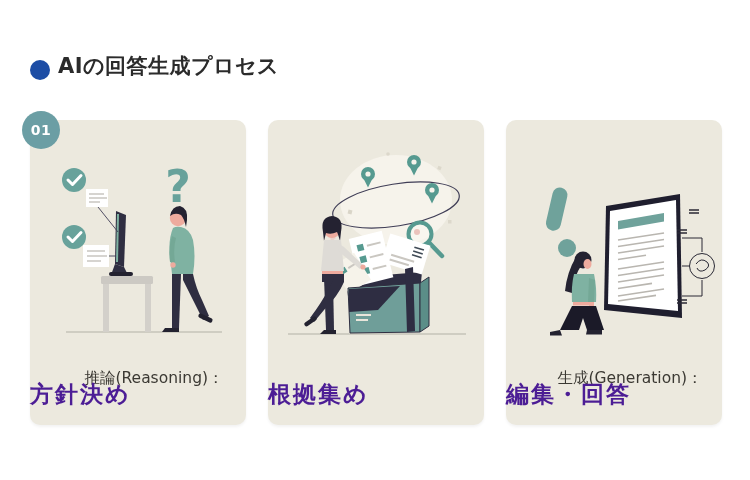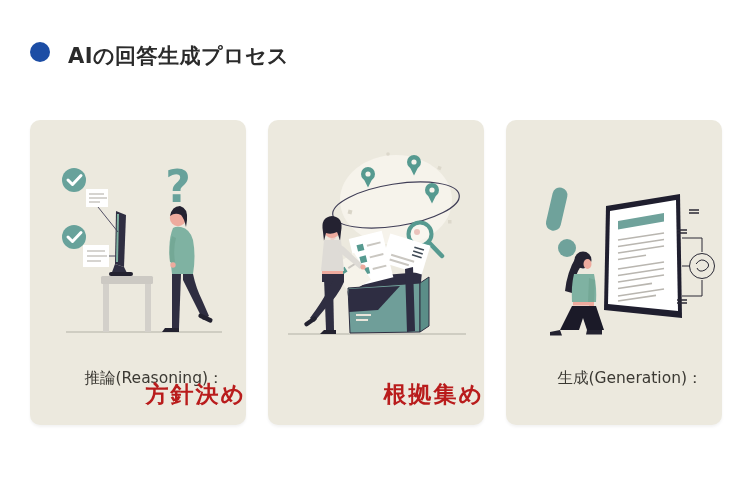--- a/index.html
+++ b/index.html
@@ -1,51 +1,54 @@
 <!DOCTYPE html>
 <html><head>
 <meta charset="utf-8">
 <style>
   html,body{margin:0;padding:0;}
   body{
     width:750px;height:480px;position:relative;overflow:hidden;
     background:#ffffff;
     font-family:"DejaVu Sans","Liberation Sans",sans-serif;
   }
-  .header{position:absolute;top:42px;left:30px;display:flex;align-items:flex-start;gap:18px;}
+  .header{position:absolute;top:52px;left:30px;display:flex;align-items:flex-end;gap:8px;}
   .bullet{width:20px;height:20px;border-radius:50%;background:#1c4da5;flex:0 0 auto;}
   .title{margin:0;font-size:21px;font-weight:bold;color:#2b2b2b;letter-spacing:.5px;}
   .cards{position:absolute;top:120px;left:30px;display:flex;gap:22px;}
   .card{
     position:relative;width:216px;height:305px;background:#ece9de;border-radius:10px;
     box-shadow:0 2px 3px rgba(0,0,0,.05);
   }
   .badge{
     position:absolute;top:-9px;left:-8px;width:38px;height:38px;border-radius:50%;
     background:#6b9ea4;color:#fff;display:flex;align-items:center;justify-content:center;
     font-size:14px;font-weight:bold;letter-spacing:.5px;
   }
   .illus{position:absolute;top:28px;left:0;width:216px;height:200px;}
   .illus svg{display:block;width:216px;height:200px;}
   .caption{position:absolute;top:232px;left:0;width:100%;margin:16px;text-align:center;
     font-size:15.5px;color:#3b3933;}
-  .label{position:absolute;top:259px;left:0;width:100%;margin:0;text-align:right;
-    font-size:23px;font-weight:bold;color:#b91c1c;letter-spacing:2px;}
+  .label{position:absolute;top:259px;left:0;width:100%;margin:0;text-align:left;
+    font-size:23px;font-weight:bold;color:#4c1d95;letter-spacing:2px;}
 </style>
 </head>
 <body>
 
 <header class="header">
   <span class="bullet"></span>
   <h1 class="title">AIの回答生成プロセス</h1>
 </header>
 
 <main class="cards">
 
   <section class="card">
+    <div class="badge">
+      <span>01</span>
+    </div>
     <div class="illus">
       <svg viewBox="0 0 216 200" xmlns="http://www.w3.org/2000/svg">
         <line x1="36" y1="184" x2="192" y2="184" stroke="#c6c3b8" stroke-width="1.5"></line>
         <g>
           <rect x="71" y="128" width="52" height="8" rx="1.5" fill="#ccc9c3"></rect>
           <rect x="73" y="136" width="6" height="48" fill="#d3d0ca"></rect>
           <rect x="115" y="136" width="6" height="48" fill="#d3d0ca"></rect>
         </g>
         <g>
           <polygon points="86,63 96,67 94,119 85,116" fill="#2f2e41"></polygon>
@@ -225,15 +228,16 @@
           <path d="M83,130 L89,132 L88,155 L82,154 Z" fill="#74a896"></path>
           <circle cx="85.5" cy="157" r="2.5" fill="#eeab9e"></circle>
           <rect x="67" y="154" width="21" height="3.5" fill="#eeab9e"></rect>
           <path d="M66,158 L90,158 L98,182 L81,182 L77,170 L73,182 L54,182 Z" fill="#1b1a28"></path>
           <path d="M54,182 L44,184 L44,187.5 L56,187.5 Z" fill="#232230"></path>
           <path d="M81,182 L96,182 L96,186.5 L80,186.5 Z" fill="#232230"></path>
         </g>
       </svg>
     </div>
     <p class="caption">生成(Generation)：</p>
+    <p class="label">編集・回答</p>
   </section>
 
 </main>
 
 </body></html>

